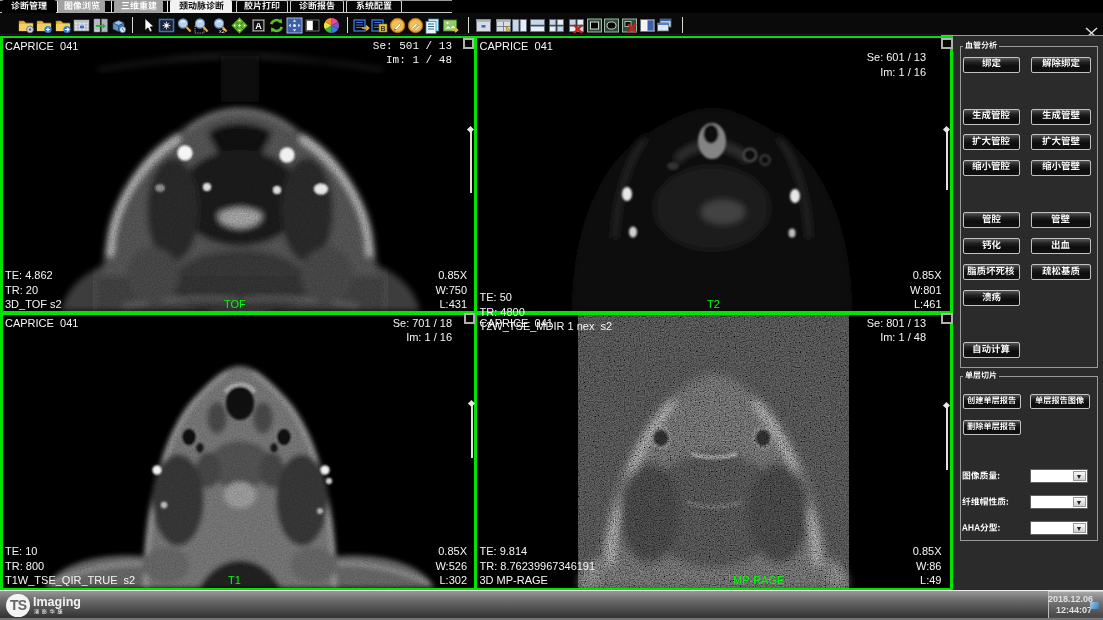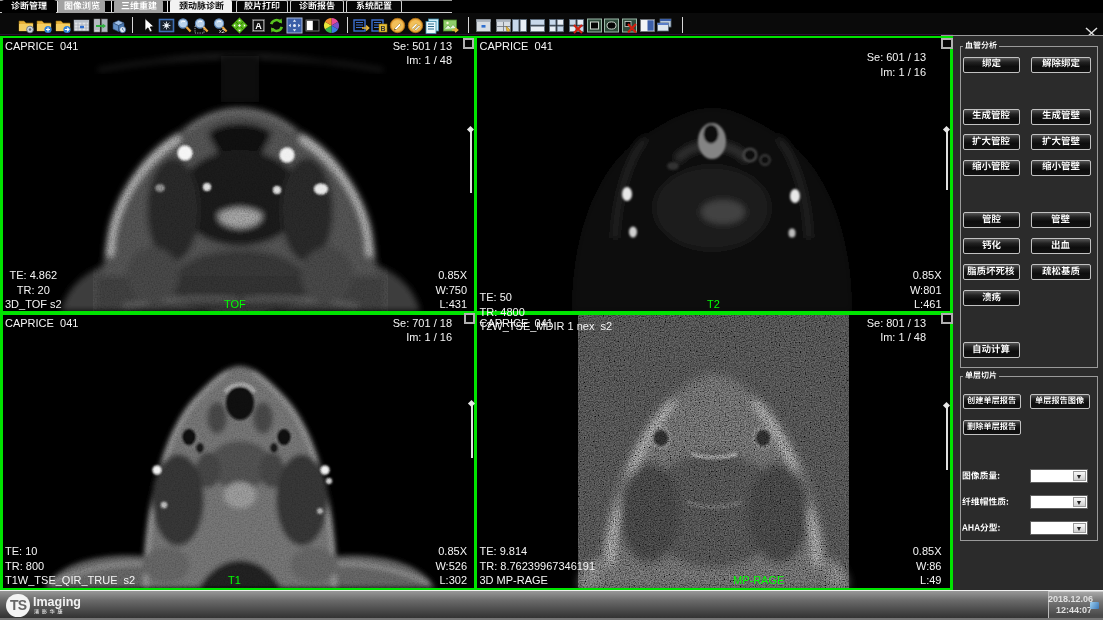--- a/index.html
+++ b/index.html
@@ -435,23 +435,23 @@
 <div class="sq" style="left:941.0px;top:312.8px;width:12.0px"></div>
 <div class="sl" style="left:470.0px;top:131.0px;height:62.0px"></div>
 <div class="sd" style="left:468.2px;top:126.5px"></div>
 <div class="sl" style="left:945.6px;top:131.0px;height:59.0px"></div>
 <div class="sd" style="left:943.8px;top:126.5px"></div>
 <div class="sl" style="left:470.6px;top:405.0px;height:53.0px"></div>
 <div class="sd" style="left:468.8px;top:400.5px"></div>
 <div class="sl" style="left:945.6px;top:407.0px;height:63.0px"></div>
 <div class="sd" style="left:943.8px;top:402.5px"></div>
 <div class="ab t" style="left:5.0px;top:38.5px;">CAPRICE  041</div>
-<div class="ab t tr" style="left:342.0px;top:38.5px;width:110px;">Se: 501 / 13
+<div class="ab t tr" style="left:342.0px;top:38.5px;width:110px;font-family:Liberation Mono, monospace;">Se: 501 / 13
 Im: 1 / 48</div>
-<div class="ab t" style="left:5.0px;top:268.0px;text-align:center;">TE: 4.862
+<div class="ab t" style="left:5.0px;top:268.0px;">TE: 4.862
 TR: 20
 3D_TOF s2</div>
 <div class="ab t tr" style="left:387.0px;top:268.0px;width:80px;">0.85X
 W:750
 L:431</div>
 <div class="ab t g" style="left:224.0px;top:297.0px;">TOF</div>
 <div class="ab t" style="left:479.5px;top:38.5px;">CAPRICE  041</div>
 <div class="ab t tr" style="left:816.0px;top:50px;width:110px;">Se: 601 / 13
 Im: 1 / 16</div>
 <div class="ab t" style="left:479.5px;top:268.0px;margin-top:22px;">TE: 50

